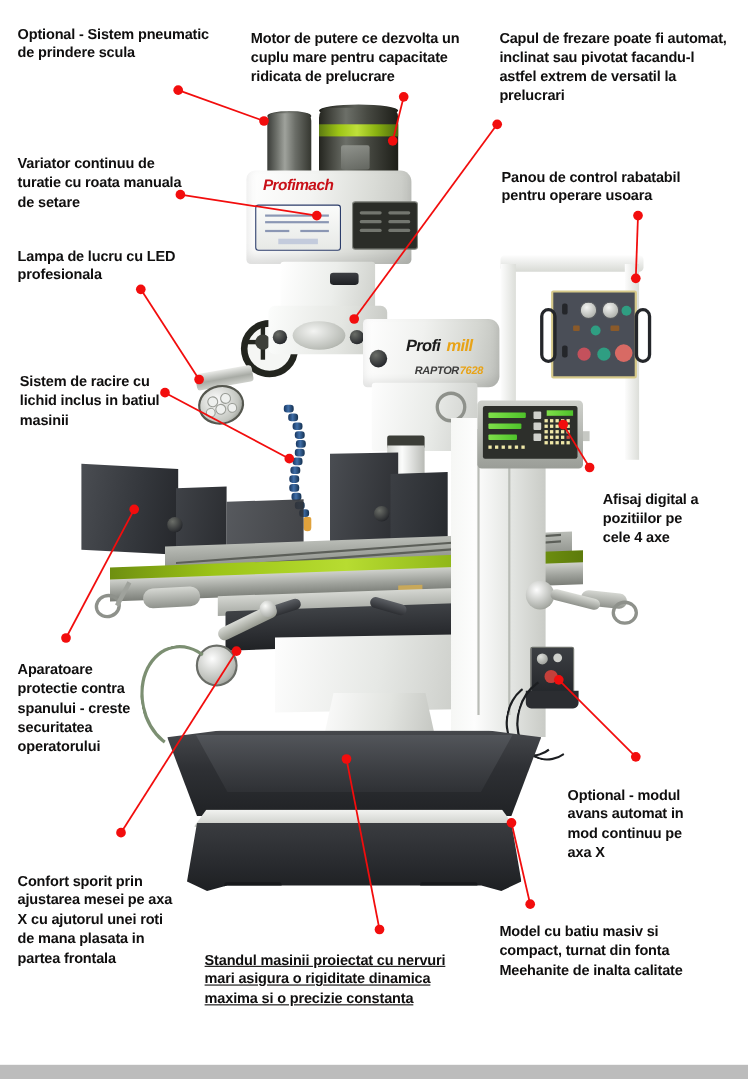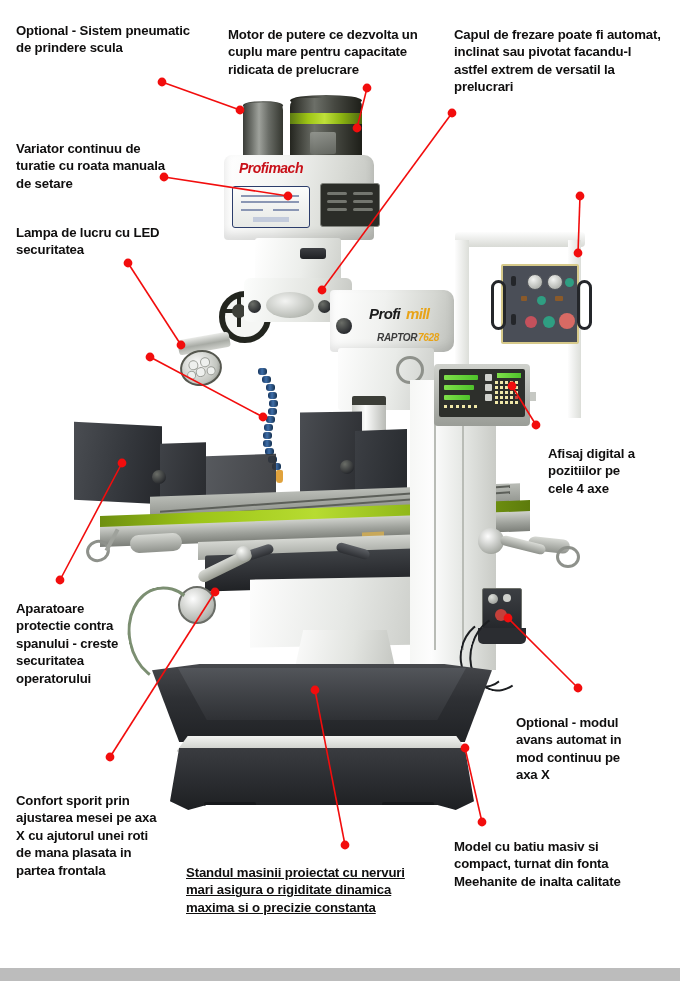--- a/index.html
+++ b/index.html
@@ -469,24 +469,29 @@
 
   <div class="callout" style="left:454px;top:26px;width:226px;">Capul de frezare poate fi automat,
 inclinat sau pivotat facandu-l
 astfel extrem de versatil la
 prelucrari</div>
 
   <div class="callout" style="left:16px;top:140px;width:190px;">Variator continuu de
 turatie cu roata manuala
 de setare</div>
 
+  <div class="callout" style="left:456px;top:152px;width:212px;">Panou de control rabatabil
+pentru operare usoara</div>
 
   <div class="callout" style="left:16px;top:224px;width:190px;">Lampa de lucru cu LED
-securitatea</div>
-
+profesionala</div>
+
+  <div class="callout" style="left:18px;top:338px;width:180px;"> Sistem de racire cu
+ lichid inclus in batiul
+ masinii</div>
 
   <div class="callout" style="left:548px;top:445px;width:130px;">Afisaj digital a
 pozitiilor pe
 cele 4 axe</div>
 
   <div class="callout" style="left:16px;top:600px;width:160px;">Aparatoare
 protectie contra
 spanului - creste
 securitatea
 operatorului</div>

